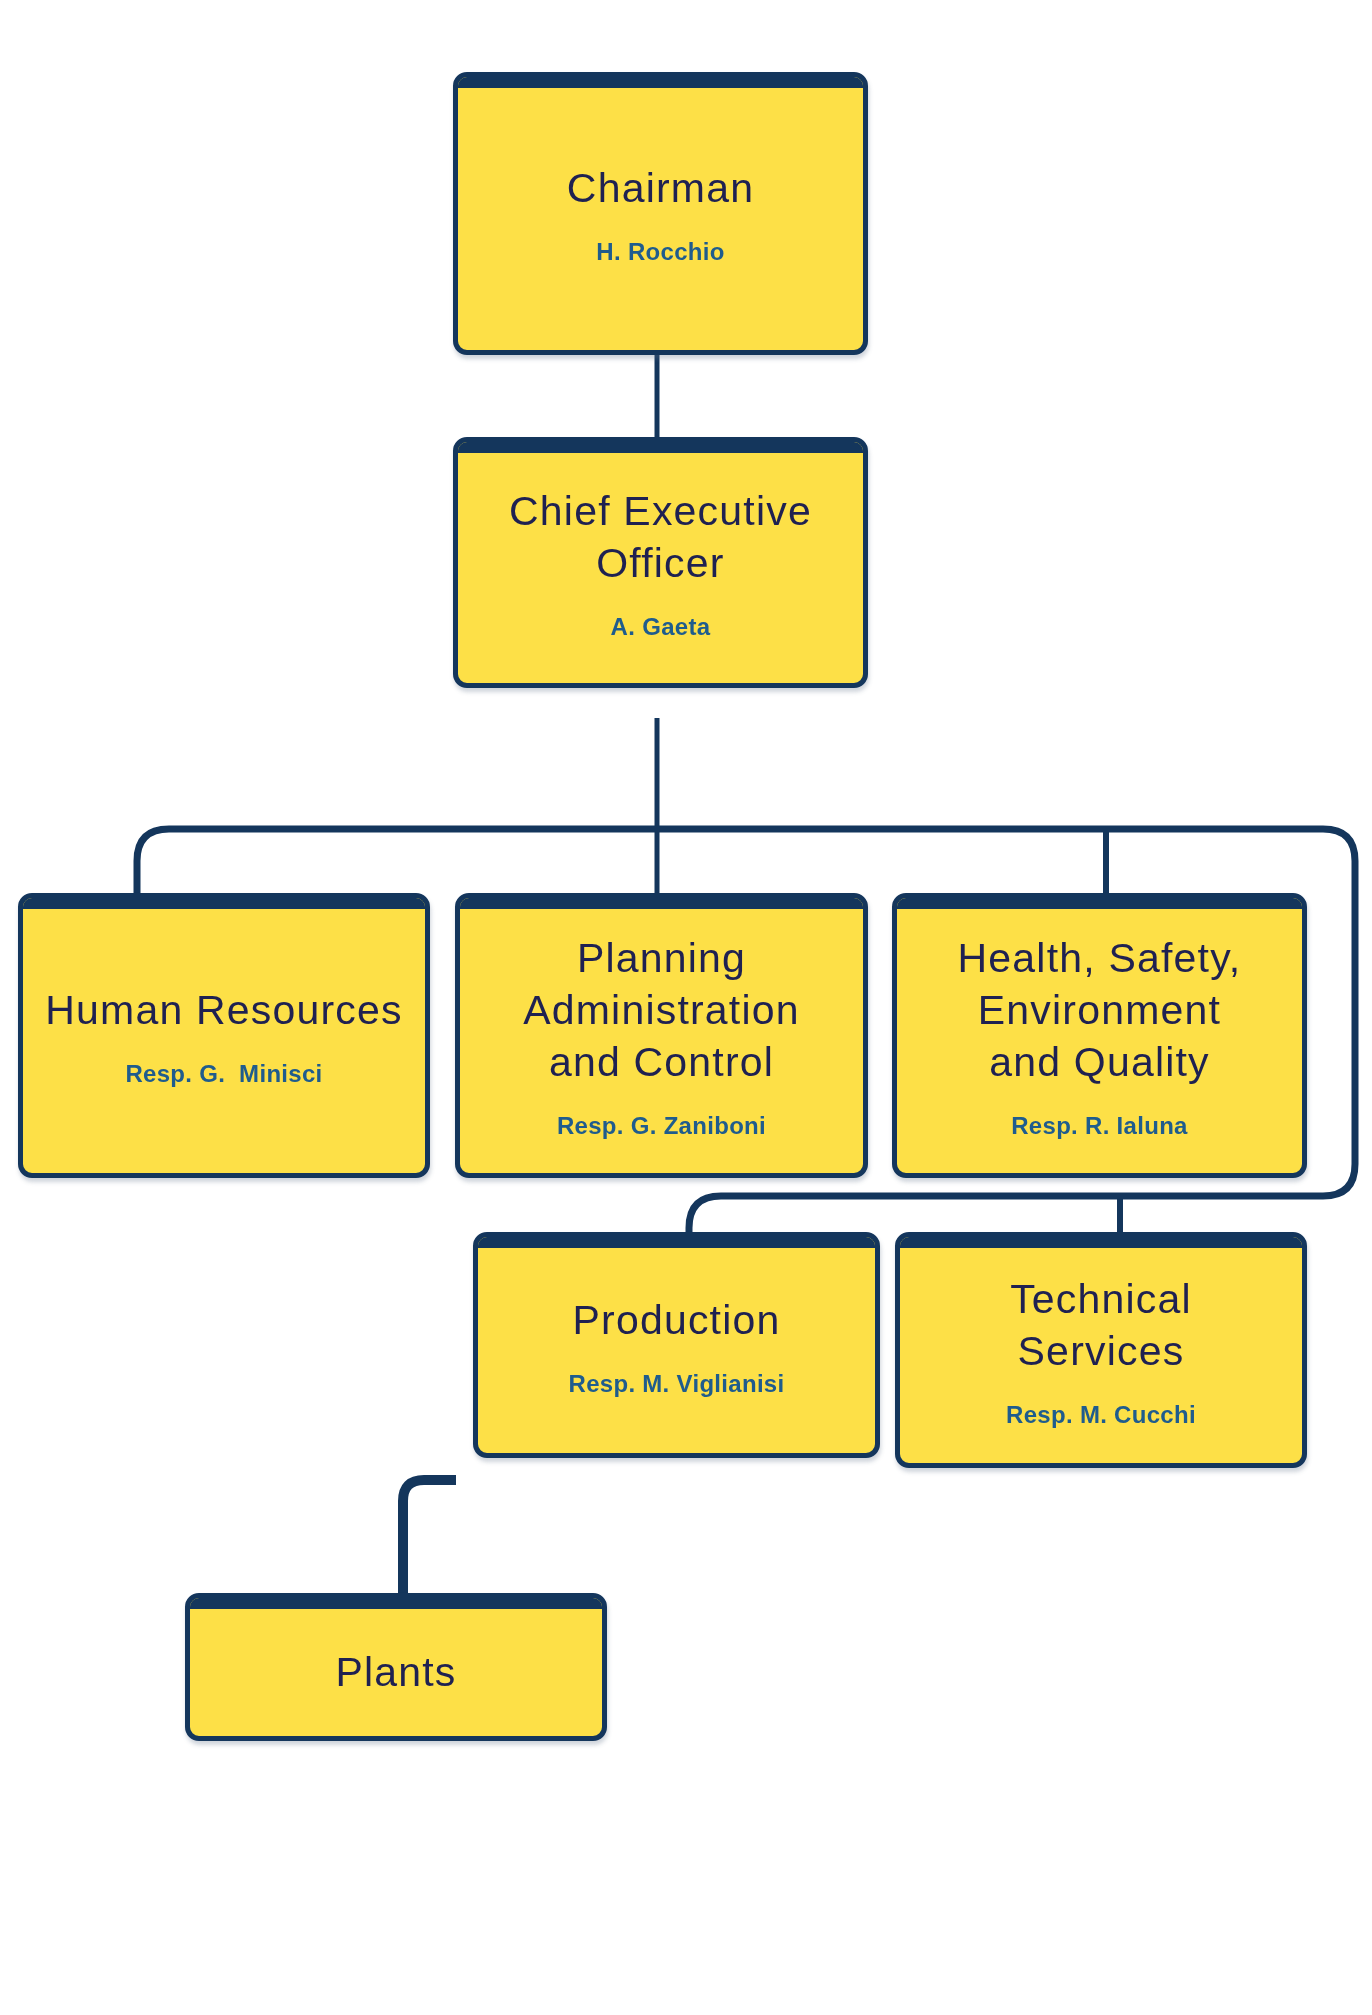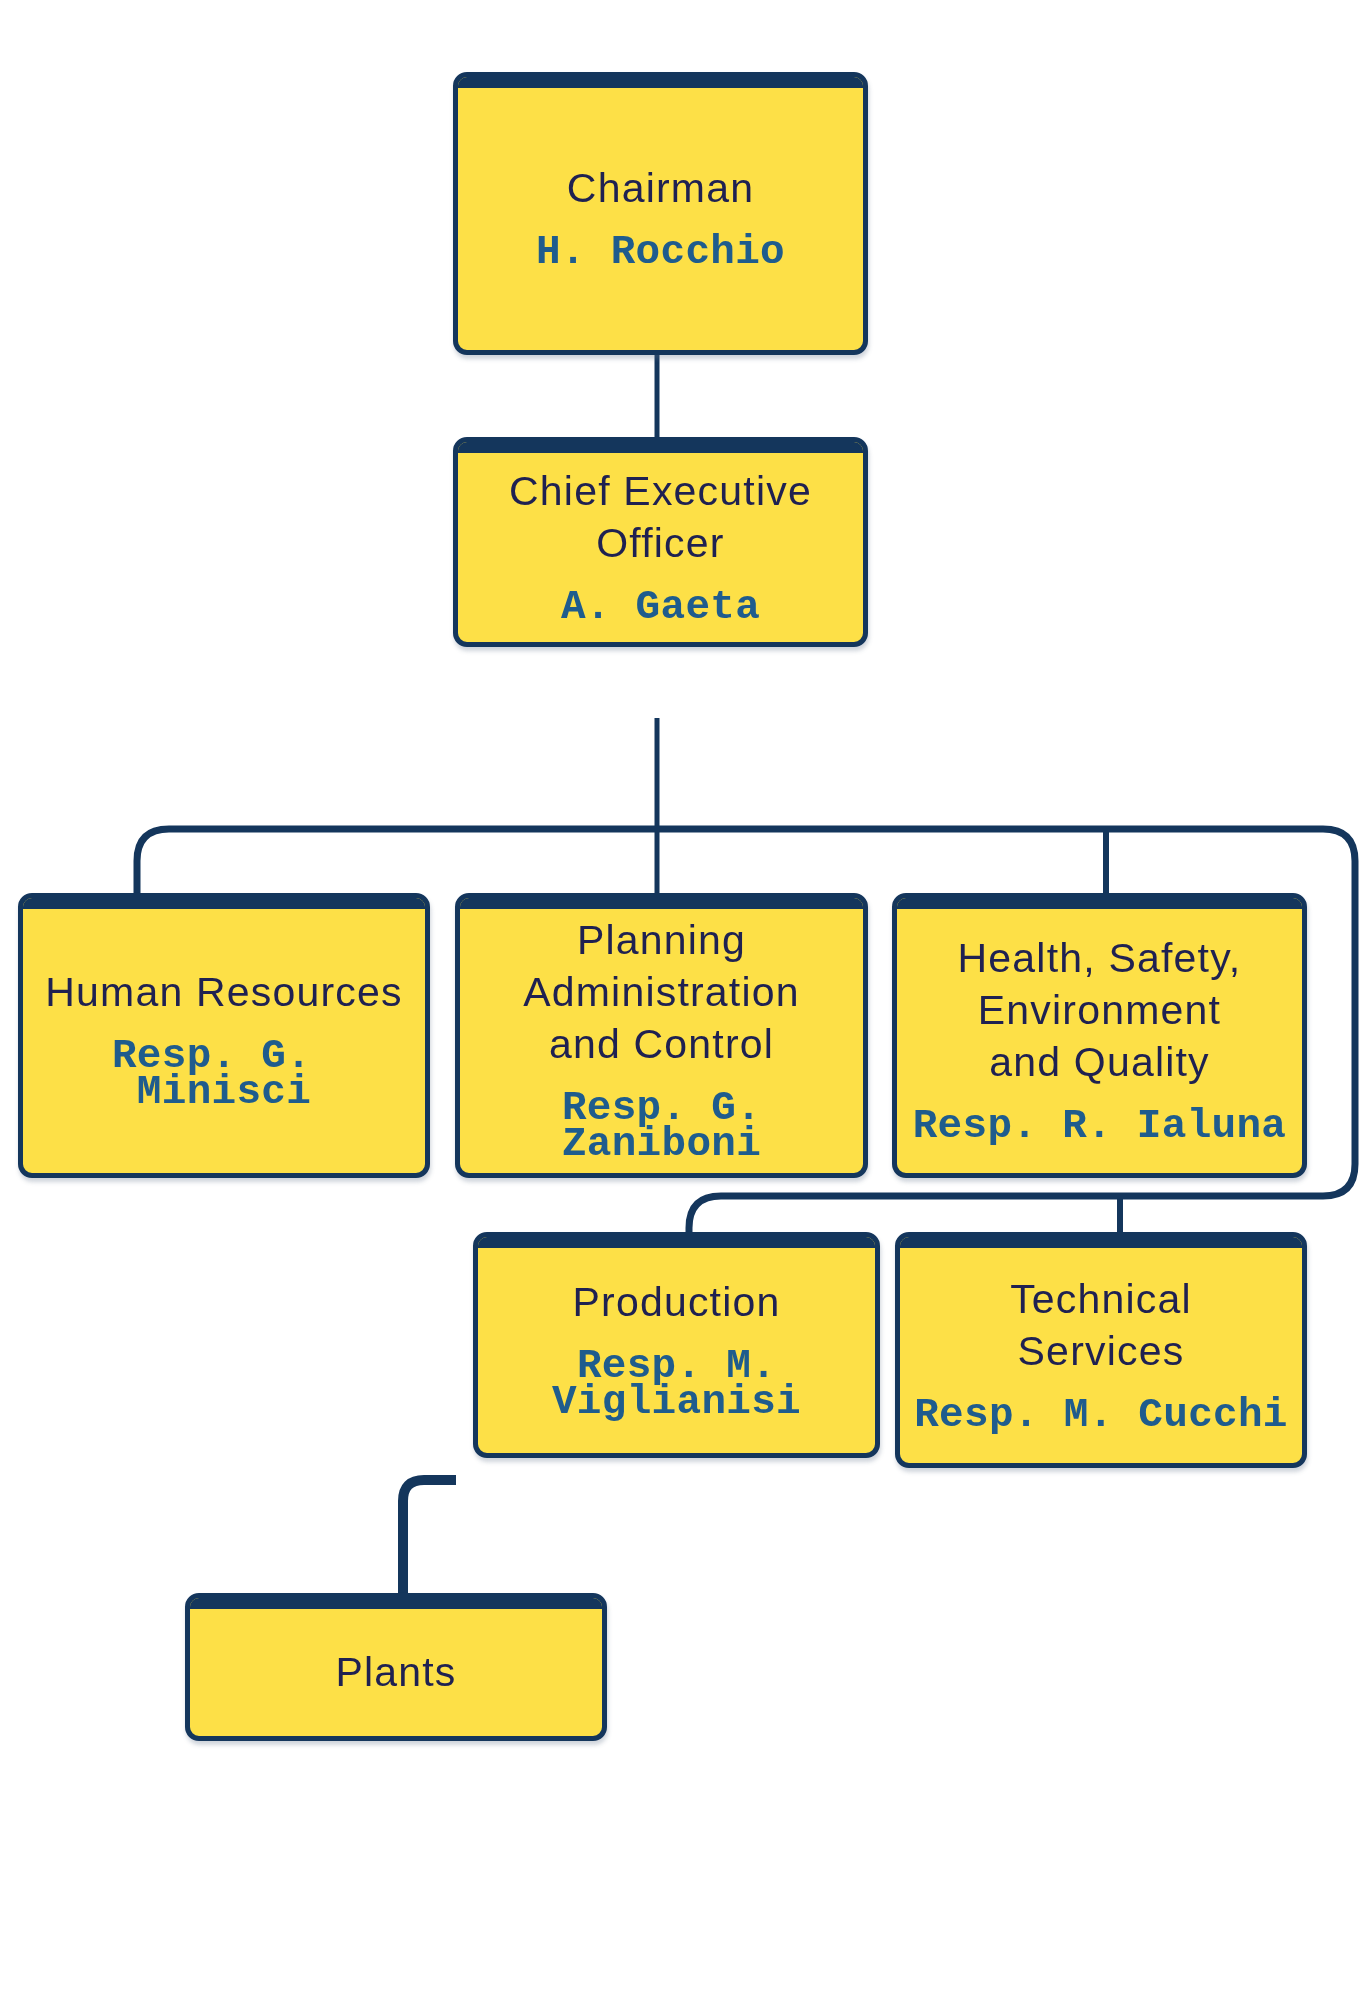--- a/index.html
+++ b/index.html
@@ -55,30 +55,29 @@
   }
   .node .title{
     white-space:pre-line;
     font-size:41px;
     line-height:52px;
     letter-spacing:1.2px;
     color:var(--title);
   }
   .node .person{
     margin-top:20px;
-    font-size:41px;
+    font-size:24px;
     line-height:36px;
     letter-spacing:0.3px;
     font-weight:700;
     color:var(--name);
-    font-family:Liberation Mono, monospace;
   }
 
   .pos-chairman  {left:453px;top:72px;  width:415px;height:283px;}
-  .pos-ceo       {left:453px;top:437px; width:415px;height:210px;}
+  .pos-ceo       {left:453px;top:437px; width:415px;height:251px;}
   .pos-hr        {left:18px; top:893px; width:412px;height:285px;justify-content:space-between;}
   .pos-planning  {left:455px;top:893px; width:413px;height:285px;}
   .pos-hse       {left:892px;top:893px; width:415px;height:285px;}
   .pos-production{left:473px;top:1232px;width:407px;height:226px;}
   .pos-technical {left:895px;top:1232px;width:412px;height:236px;}
   .pos-plants    {left:185px;top:1593px;width:422px;height:148px;}
   .pos-plants .content{padding-bottom:2px;border-radius:27px;}
 </style>
 </head>
 <body>

